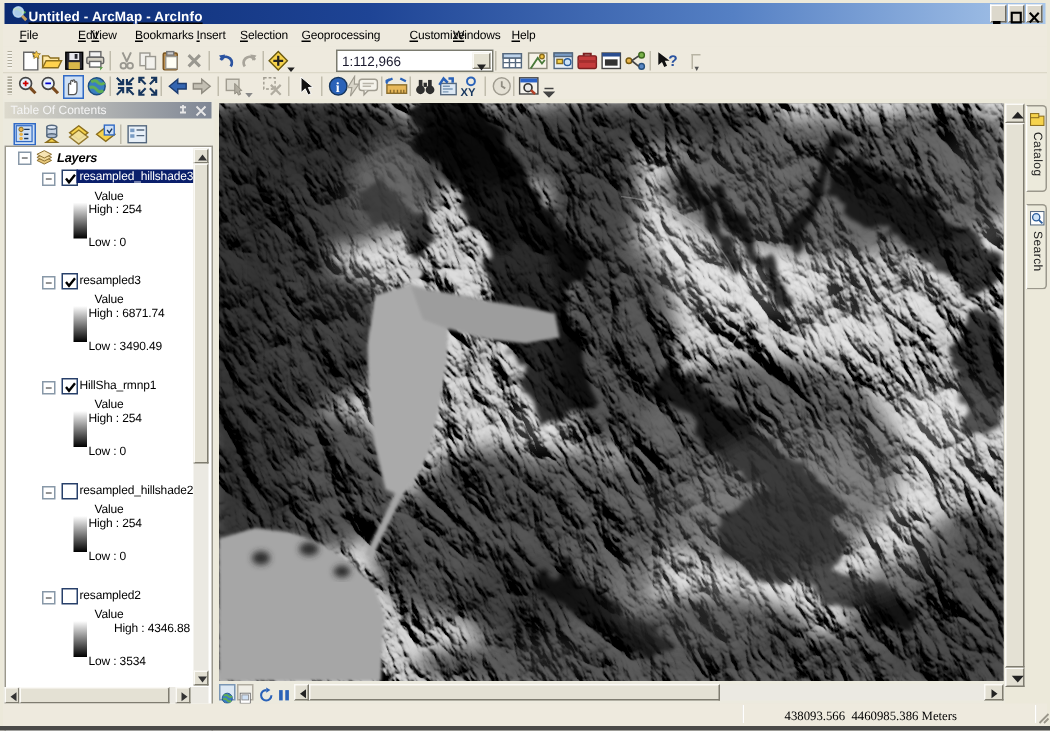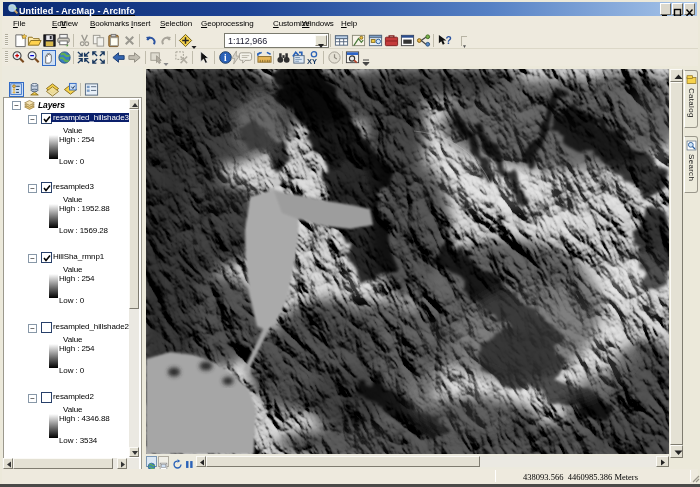--- a/index.html
+++ b/index.html
@@ -287,20 +287,28 @@
 <div class="tsep" style="left:214px;top:51px;"></div>
 <div class="tsep" style="left:254px;top:51px;"></div>
 <div class="tsep" style="left:273px;top:51px;"></div>
 <div class="tsep" style="left:323px;top:51px;"></div>
 <div class="tsep" style="left:342px;top:51px;"></div>
 <div class="abs" style="left:362px;top:53px;width:8px;height:10px;"><svg width="8" height="11">
       <path d="M1 4 h6 M1 6.5 L4 9.5 7 6.5 Z" stroke="#444" fill="#444"></path>
     </svg></div>
 
 <div id="toc">
+  <div id="tochead">Table Of Contents
+    <svg class="abs" style="left:115px;top:2px" width="8" height="8">
+        <path d="M4 0 V5 M2 5 H6 M2 1.5 H6" stroke="#e8e8e8" stroke-width="1.2"></path>
+      </svg>
+    <svg class="abs" style="left:127px;top:2px" width="8" height="8">
+        <path d="M1 1 L7 7 M7 1 L1 7" stroke="#e8e8e8" stroke-width="1.2"></path>
+      </svg>
+  </div>
   <div id="toctools">
       <svg class="abs" style="left:6px;top:0px;background:#cfe0f4;border:1px solid #316ac5" width="15" height="15" viewBox="0 0 16 16">
         <rect x="1" y="1" width="13" height="13" fill="#cfe0f4" stroke="#316ac5"></rect>
         <circle cx="5" cy="4" r="1.8" fill="#e8b44a" stroke="#7a5c10" stroke-width="0.7"></circle>
         <circle cx="5" cy="8" r="1.5" fill="#e8b44a"></circle>
         <circle cx="5" cy="11.5" r="1.5" fill="#e8b44a"></circle>
         <path d="M7.5 4 H12 M7.5 8 H11 M7.5 11.5 H11" stroke="#17365e" stroke-width="1.2"></path>
       </svg>
       <svg class="abs" style="left:24px;top:0px;" width="15" height="15" viewBox="0 0 16 16">
         <path d="M4.5 3 h7 v6 h-7 z" fill="#c8d4e4" stroke="#55687e"></path>
@@ -345,23 +353,23 @@
       <div class="ramp" style="left:45px;top:37px;"></div>
       <div class="ttxt" style="left:55px;top:59px;">Low : 0</div>
       <div class="pm" style="left:24px;top:86px;">−</div>
       <div class="cb" style="left:37px;top:84px;">
         <svg width="10" height="10" viewBox="0 0 10 10">
           <path d="M2 5 L4 7.5 8 2.5" stroke="#000" stroke-width="1.6" fill="none"></path>
         </svg>
       </div>
       <div class="ttxt" style="left:49px;top:84px;">resampled3</div>
       <div class="ttxt" style="left:59px;top:97px;">Value</div>
-      <div class="ttxt" style="left:55px;top:106px;">High : 1952.88</div>
+      <div class="ttxt" style="left:55px;top:106px;">High : 6871.74</div>
       <div class="ramp" style="left:45px;top:106px;"></div>
-      <div class="ttxt" style="left:55px;top:128px;">Low : 1569.28</div>
+      <div class="ttxt" style="left:55px;top:128px;">Low : 3490.49</div>
       <div class="pm" style="left:24px;top:156px;">−</div>
       <div class="cb" style="left:37px;top:154px;">
         <svg width="10" height="10" viewBox="0 0 10 10">
           <path d="M2 5 L4 7.5 8 2.5" stroke="#000" stroke-width="1.6" fill="none"></path>
         </svg>
       </div>
       <div class="ttxt" style="left:49px;top:154px;">HillSha_rmnp1</div>
       <div class="ttxt" style="left:59px;top:167px;">Value</div>
       <div class="ttxt" style="left:55px;top:176px;">High : 254</div>
       <div class="ramp" style="left:45px;top:176px;"></div>
@@ -370,21 +378,21 @@
       <div class="cb" style="left:37px;top:224px;"></div>
       <div class="ttxt" style="left:49px;top:224px;">resampled_hillshade2</div>
       <div class="ttxt" style="left:59px;top:237px;">Value</div>
       <div class="ttxt" style="left:55px;top:246px;">High : 254</div>
       <div class="ramp" style="left:45px;top:246px;"></div>
       <div class="ttxt" style="left:55px;top:268px;">Low : 0</div>
       <div class="pm" style="left:24px;top:296px;">−</div>
       <div class="cb" style="left:37px;top:294px;"></div>
       <div class="ttxt" style="left:49px;top:294px;">resampled2</div>
       <div class="ttxt" style="left:59px;top:307px;">Value</div>
-      <div class="ttxt" style="left:55px;top:316px;">High : 4346.88</div>
+      <div class="ttxt" style="left:72px;top:316px;">High : 4346.88</div>
       <div class="ramp" style="left:45px;top:316px;"></div>
       <div class="ttxt" style="left:55px;top:338px;">Low : 3534</div>
     </div>
 </div>
 
 <div class="sbtrack" style="left:129px;top:99px;width:10px;height:358px;"></div>
 <div class="sbbtn" style="left:129px;top:99px;width:10px;height:10px;">
     <svg width="8" height="6">
       <path d="M1 5 L4 1 7 5 Z" fill="#333"></path>
     </svg>

